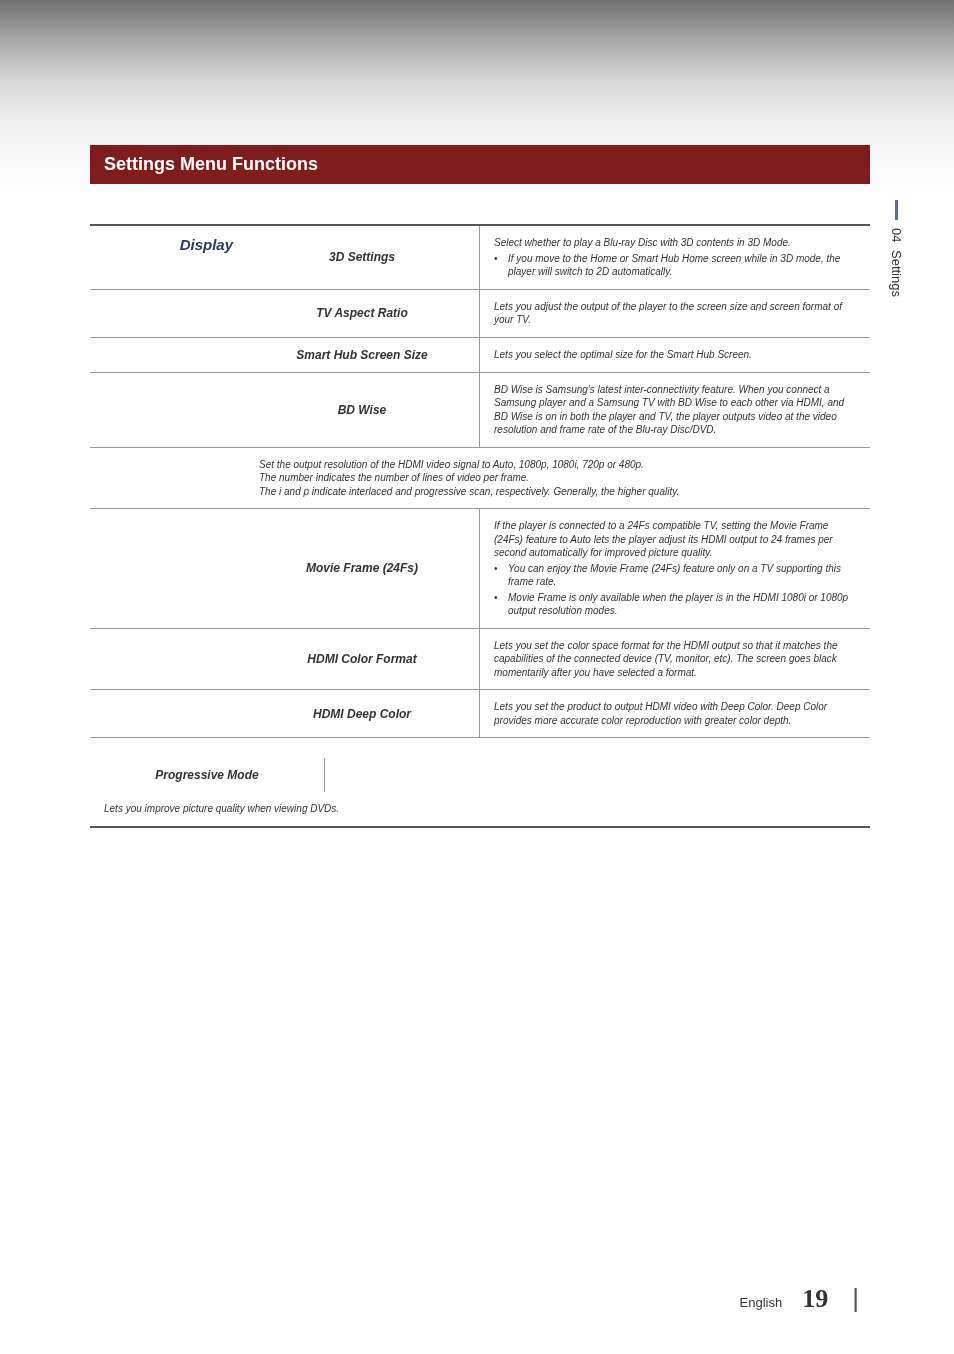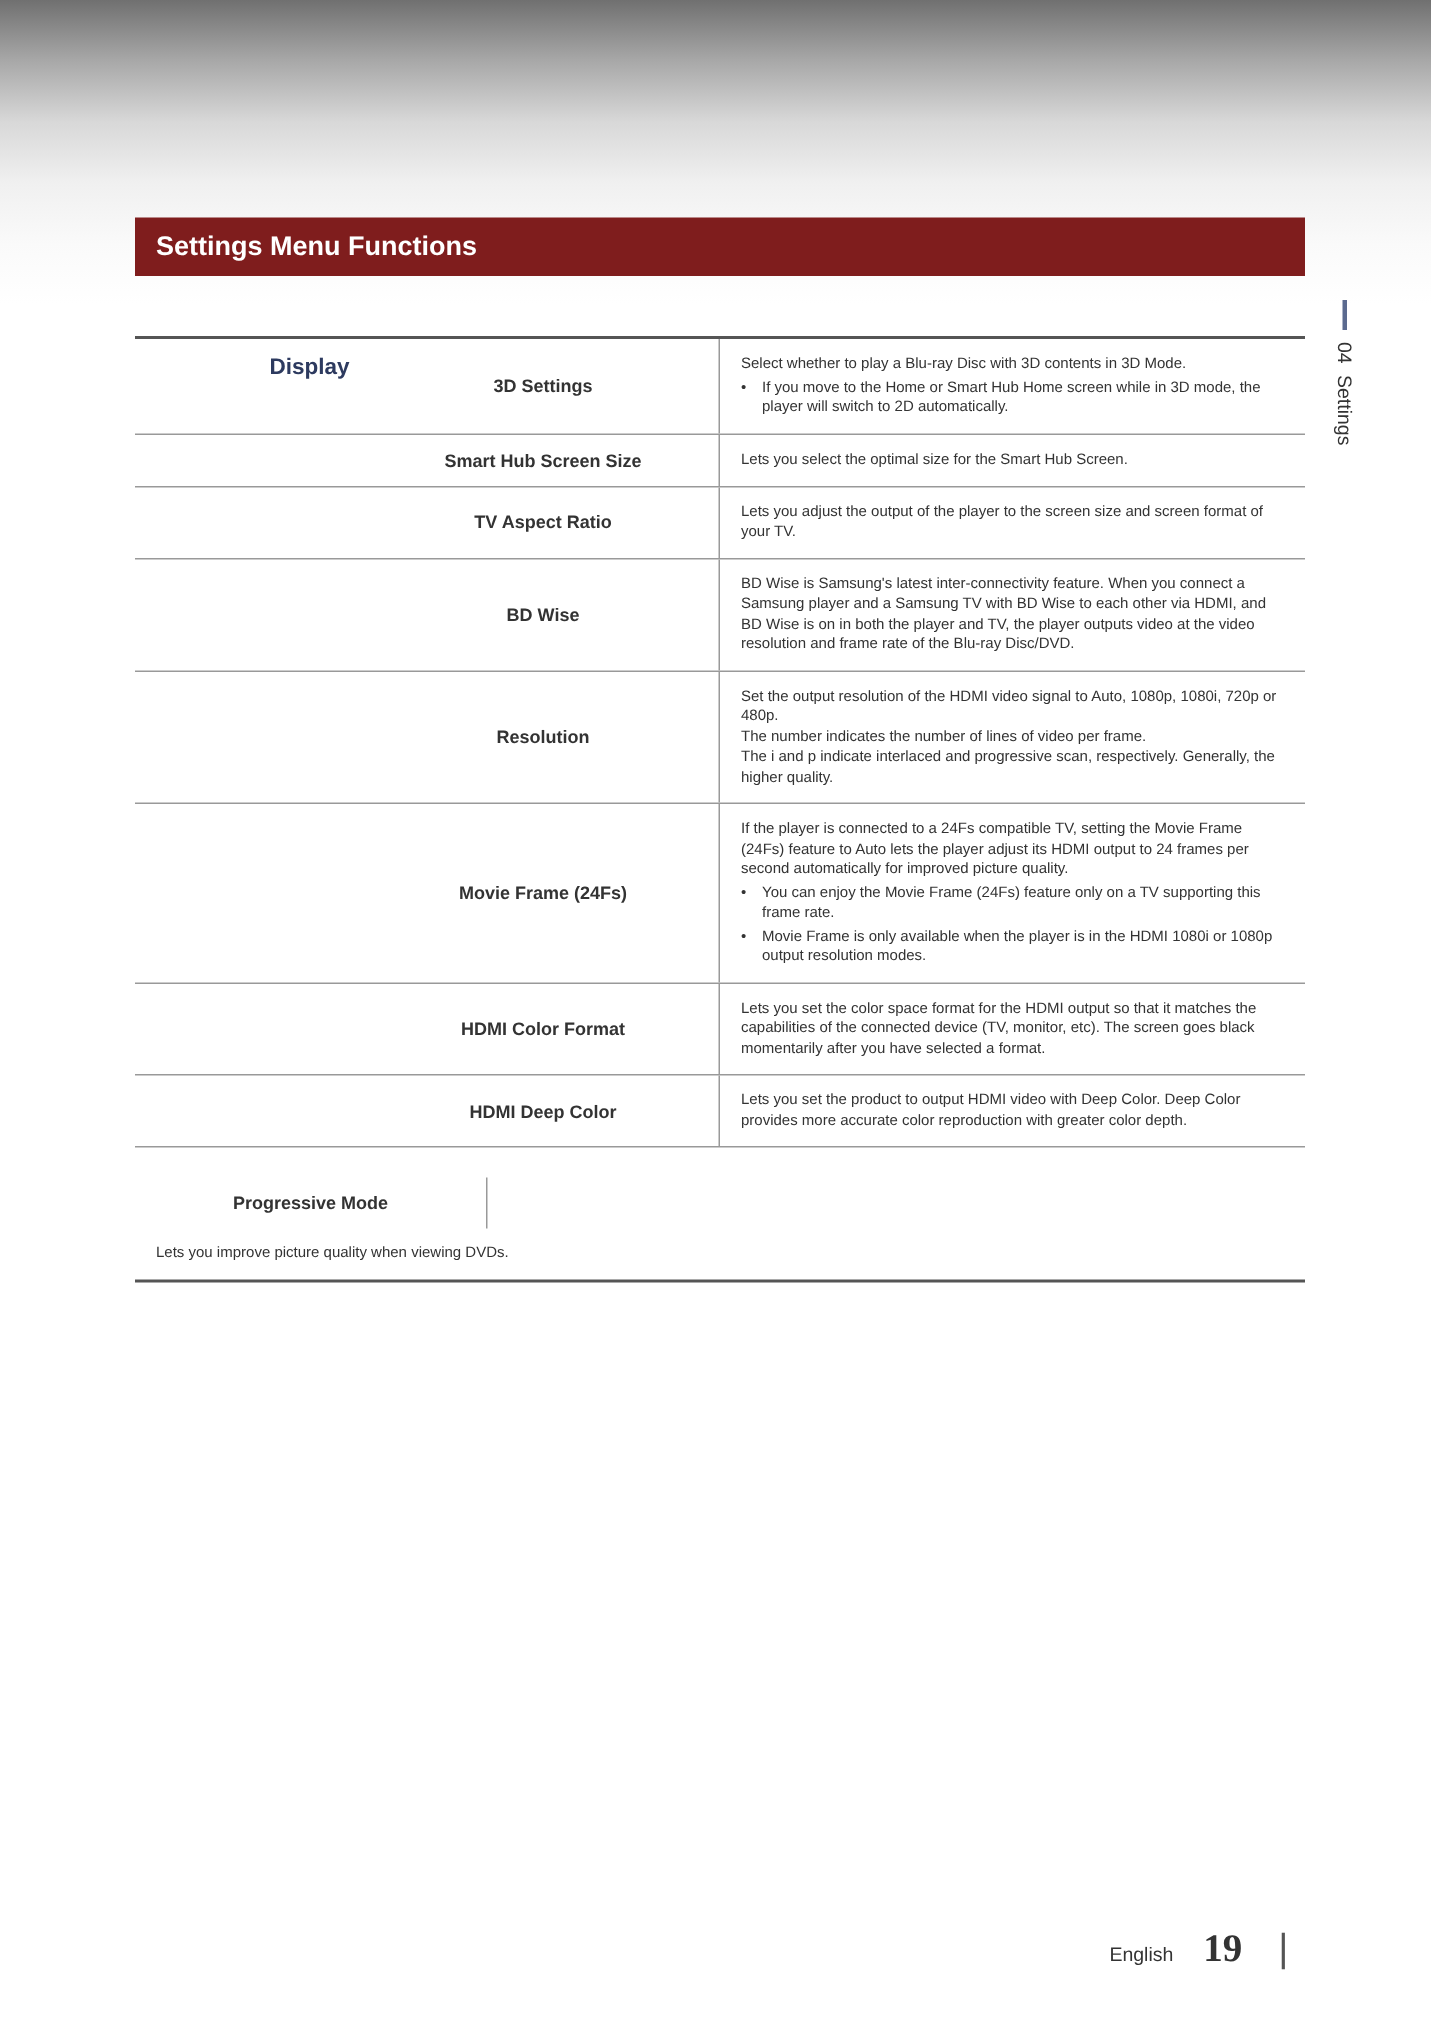--- a/index.html
+++ b/index.html
@@ -26,20 +26,21 @@
       font-size: 18px;
       font-weight: bold;
       padding: 9px 14px;
       width: 780px;
     }
     .table-wrap {
       margin-top: 40px;
       width: 780px;
       border-top: 2px solid #555;
       border-bottom: 2px solid #555;
+      font-style: italic;
     }
     .row {
       display: flex;
       border-bottom: 1px solid #999;
     }
     .row:last-child {
       border-bottom: none;
       flex-direction: column;
     }
     .col-category {
@@ -136,45 +137,44 @@
       <div class="col-desc">
         <span>Select whether to play a Blu-ray Disc with 3D contents in 3D Mode.</span>
         <ul>
           <li>If you move to the Home or Smart Hub Home screen while in 3D mode, the player will switch to 2D automatically.</li>
         </ul>
       </div>
     </div>
 
     <div class="row">
       <div class="col-category"></div>
+      <div class="col-setting">TV Aspect Ratio</div>
+      <div class="col-desc">
+        <span>Lets you adjust the output of the player to the screen size and screen format of your TV.</span>
+      </div>
+    </div>
+
+    <div class="row">
+      <div class="col-category"></div>
       <div class="col-setting">Smart Hub Screen Size</div>
       <div class="col-desc">
         <span>Lets you select the optimal size for the Smart Hub Screen.</span>
       </div>
     </div>
 
     <div class="row">
       <div class="col-category"></div>
-      <div class="col-setting">TV Aspect Ratio</div>
-      <div class="col-desc">
-        <span>Lets you adjust the output of the player to the screen size and screen format of your TV.</span>
-      </div>
-    </div>
-
-    <div class="row">
-      <div class="col-category"></div>
       <div class="col-setting">BD Wise</div>
       <div class="col-desc">
         <span>BD Wise is Samsung's latest inter-connectivity feature. When you connect a Samsung player and a Samsung TV with BD Wise to each other via HDMI, and BD Wise is on in both the player and TV, the player outputs video at the video resolution and frame rate of the Blu-ray Disc/DVD.</span>
       </div>
     </div>
 
     <div class="row">
       <div class="col-category"></div>
-      <div class="col-setting">Resolution</div>
       <div class="col-desc">
         <span style="white-space: pre-line; text-align: center;">Set the output resolution of the HDMI video signal to Auto, 1080p, 1080i, 720p or 480p.
 The number indicates the number of lines of video per frame.
 The i and p indicate interlaced and progressive scan, respectively. Generally, the higher quality.</span>
       </div>
     </div>
 
     <div class="row">
       <div class="col-category"></div>
       <div class="col-setting">Movie Frame (24Fs)</div>

